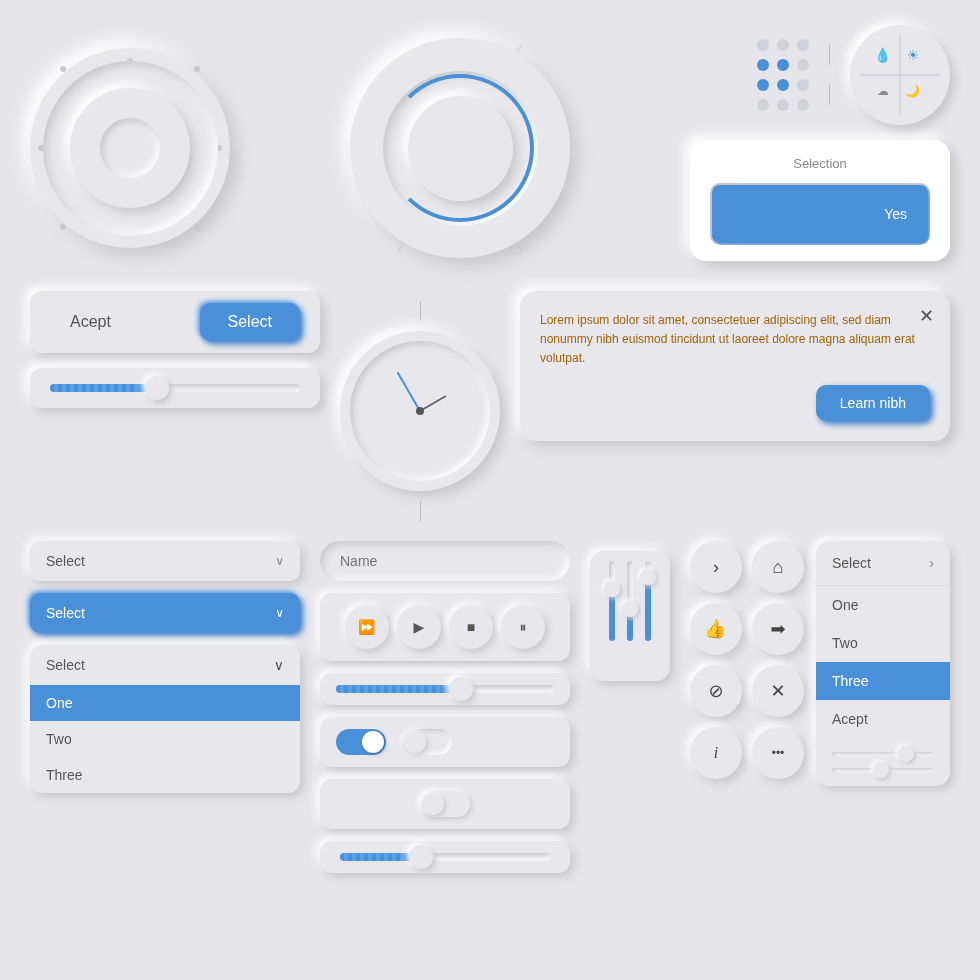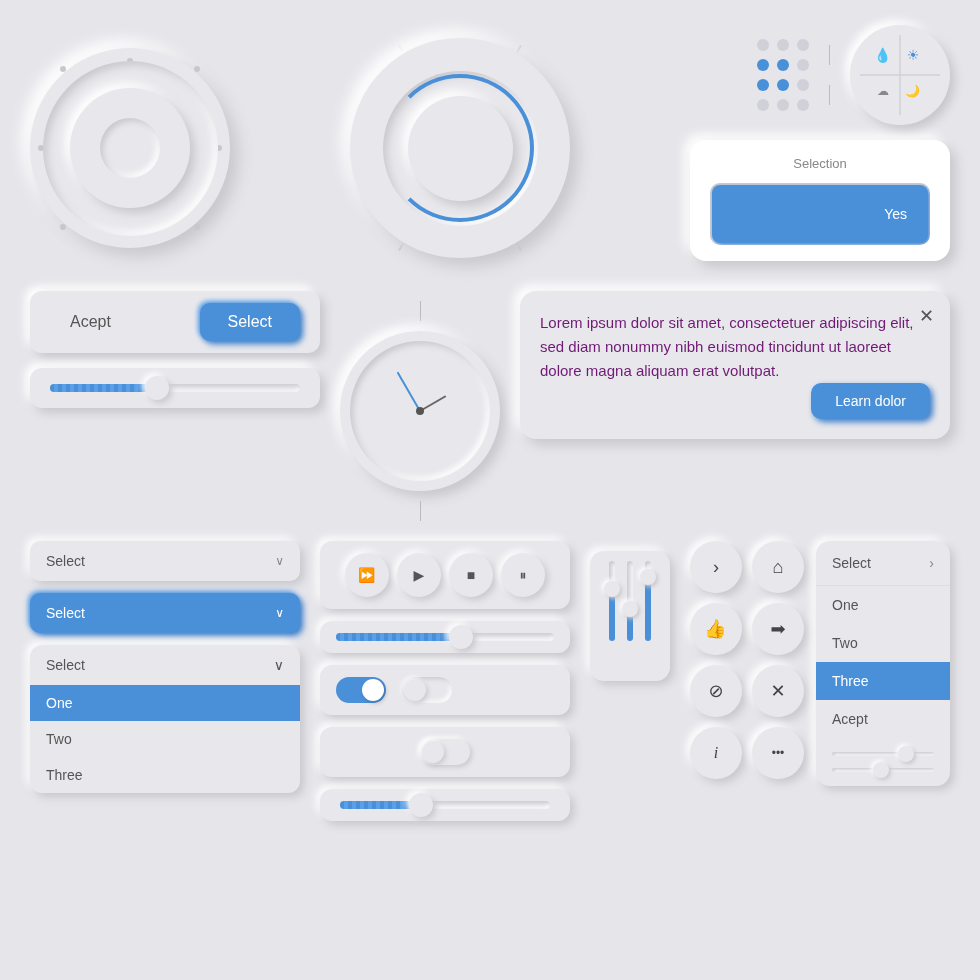--- a/index.html
+++ b/index.html
@@ -271,23 +271,24 @@
       background: none;
       border: none;
     }
     .popup-title {
       font-size: 22px;
       font-weight: 600;
       color: #333;
       margin-bottom: 10px;
     }
     .popup-text {
-      font-size: 15px;
-      color: #701a75;
+      font-size: 12px;
+      color: #a16207;
       line-height: 1.6;
+      margin-bottom: 16px;
     }
     .popup-btn {
       background: #4a90d9;
       color: white;
       border: none;
       padding: 10px 24px;
       border-radius: 10px;
       font-size: 14px;
       cursor: pointer;
       float: right;
@@ -824,21 +825,21 @@
         </div>
       </div>
 
       <div style="width:1px;height:20px;background:#bbb;"></div>
     </div>
 
     <div style="flex:1;">
       <div class="popup-card">
         <button class="popup-close">✕</button>
         <div class="popup-text">Lorem ipsum dolor sit amet, consectetuer adipiscing elit, sed diam nonummy nibh euismod tincidunt ut laoreet dolore magna aliquam erat volutpat.</div>
-        <button class="popup-btn">Learn dolor</button>
+        <button class="popup-btn">Learn nibh</button>
         <div style="clear:both;"></div>
       </div>
     </div>
   </div>
 
   <div class="row" style="align-items:flex-start;">
 
     <div class="dropdowns-col">
 
       <div class="dropdown-plain">
@@ -857,20 +858,23 @@
           <span class="chevron">∨</span>
         </div>
         <div class="dropdown-item active">One</div>
         <div class="dropdown-item">Two</div>
         <div class="dropdown-item">Three</div>
       </div>
     </div>
 
     <div style="display:flex; flex-direction:column; gap:12px; width:250px;">
 
+      <div>
+        <input class="input-field" type="text" placeholder="Name" style="">
+      </div>
 
       <div style="display:flex; gap:8px; justify-content:center; background:#e8e8ec; box-shadow:4px 4px 8px #c8c8cc, -4px -4px 8px #ffffff; border-radius:12px; padding:12px;">
         <button class="media-btn">⏩</button>
         <button class="media-btn">▶</button>
         <button class="media-btn">■</button>
         <button class="media-btn">⏸</button>
       </div>
 
       <div class="slider-blue">
         <div class="slider-track-h">

